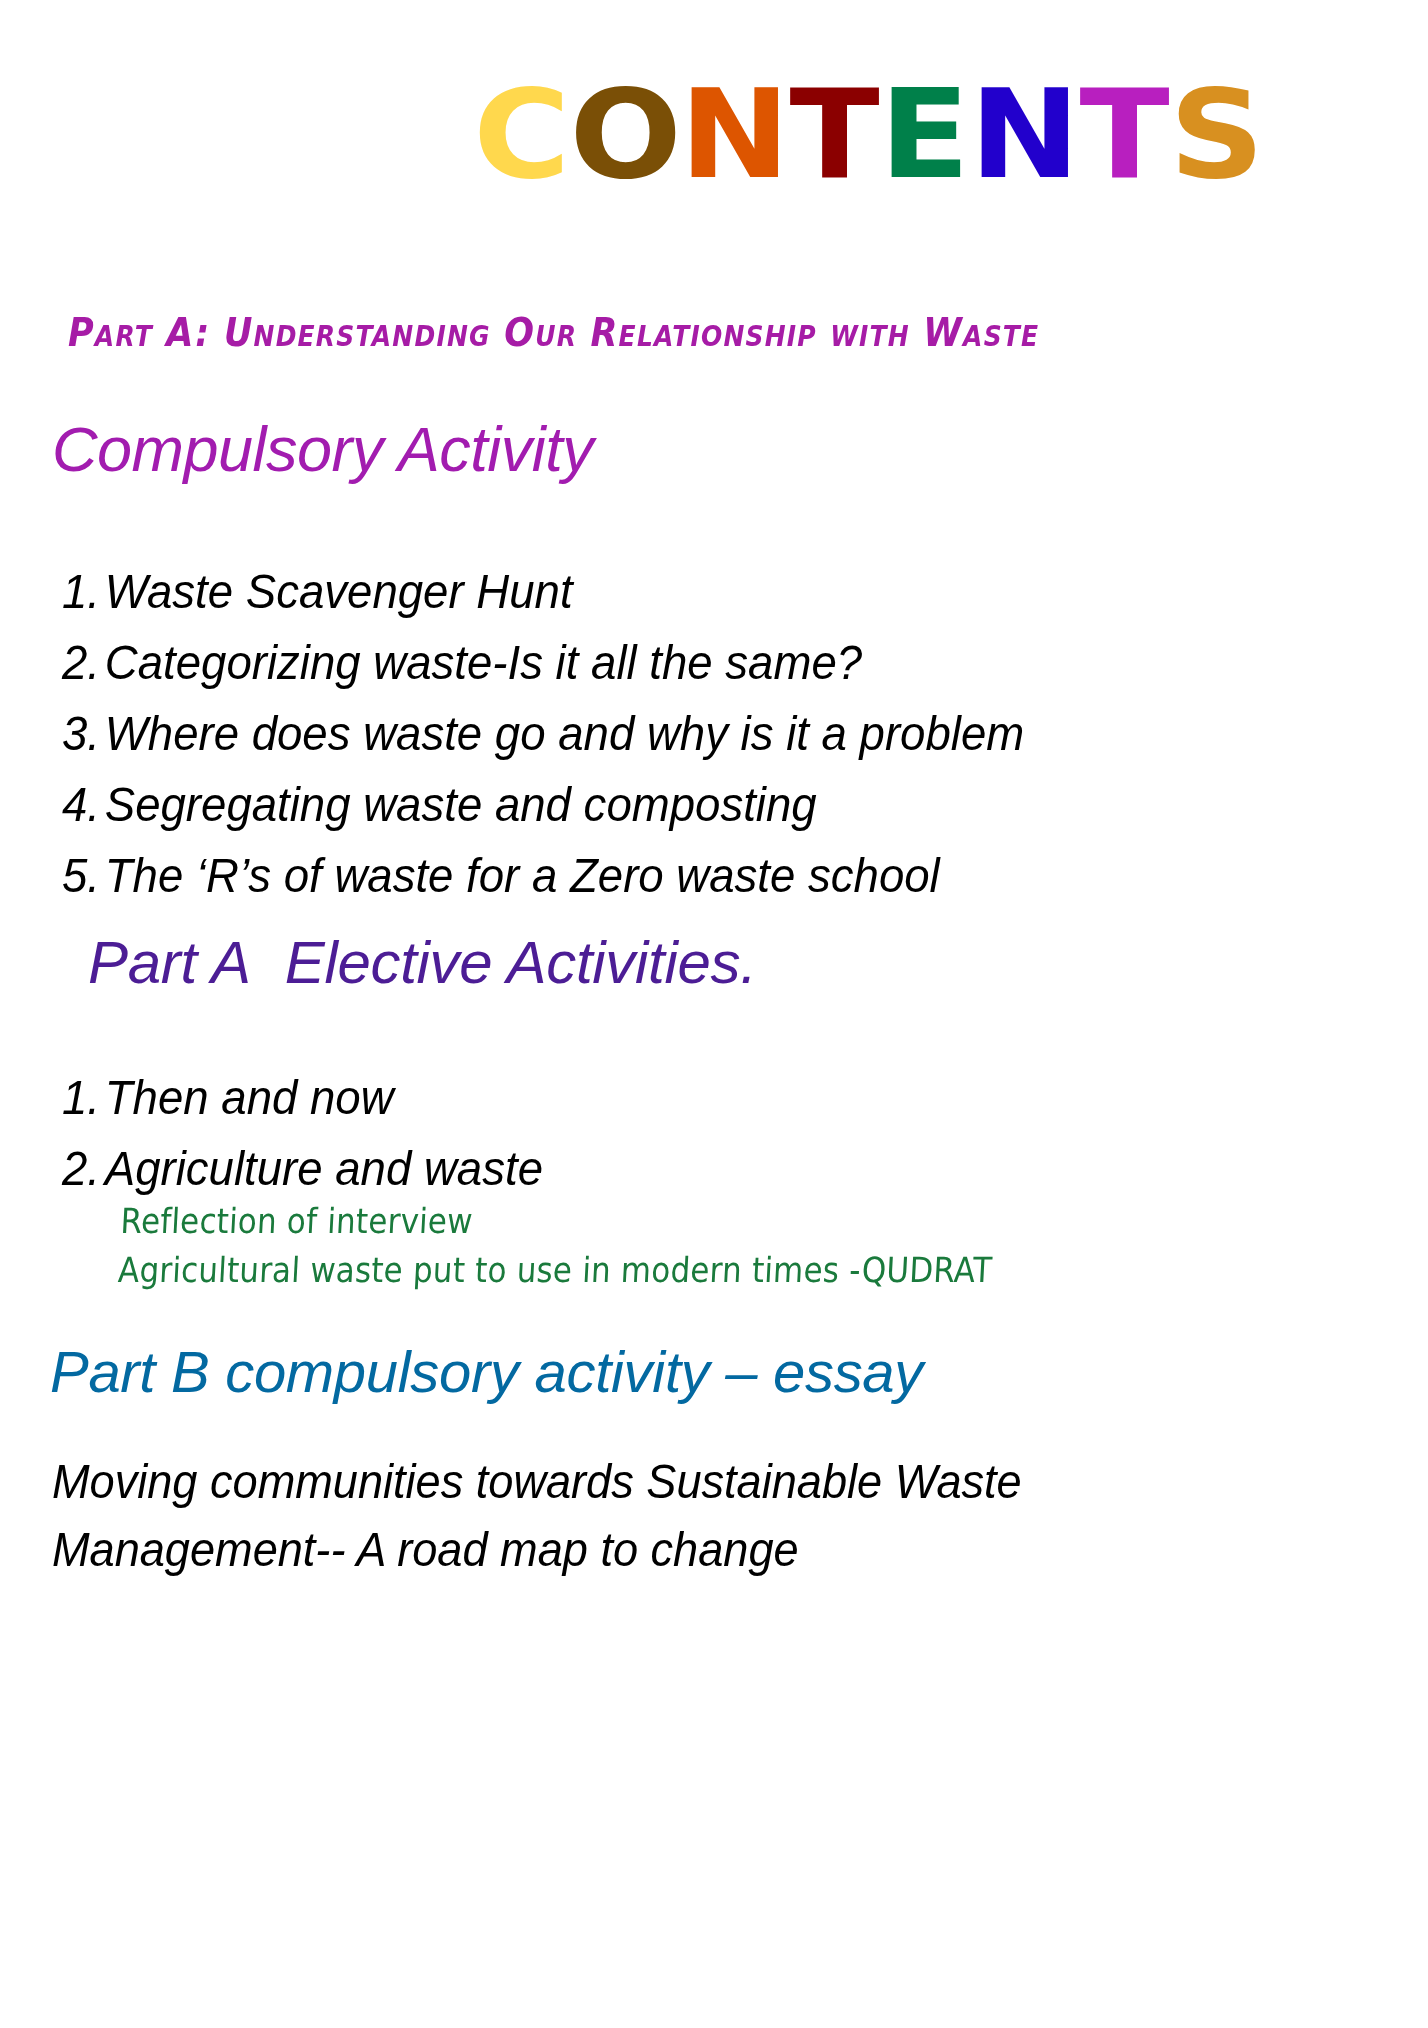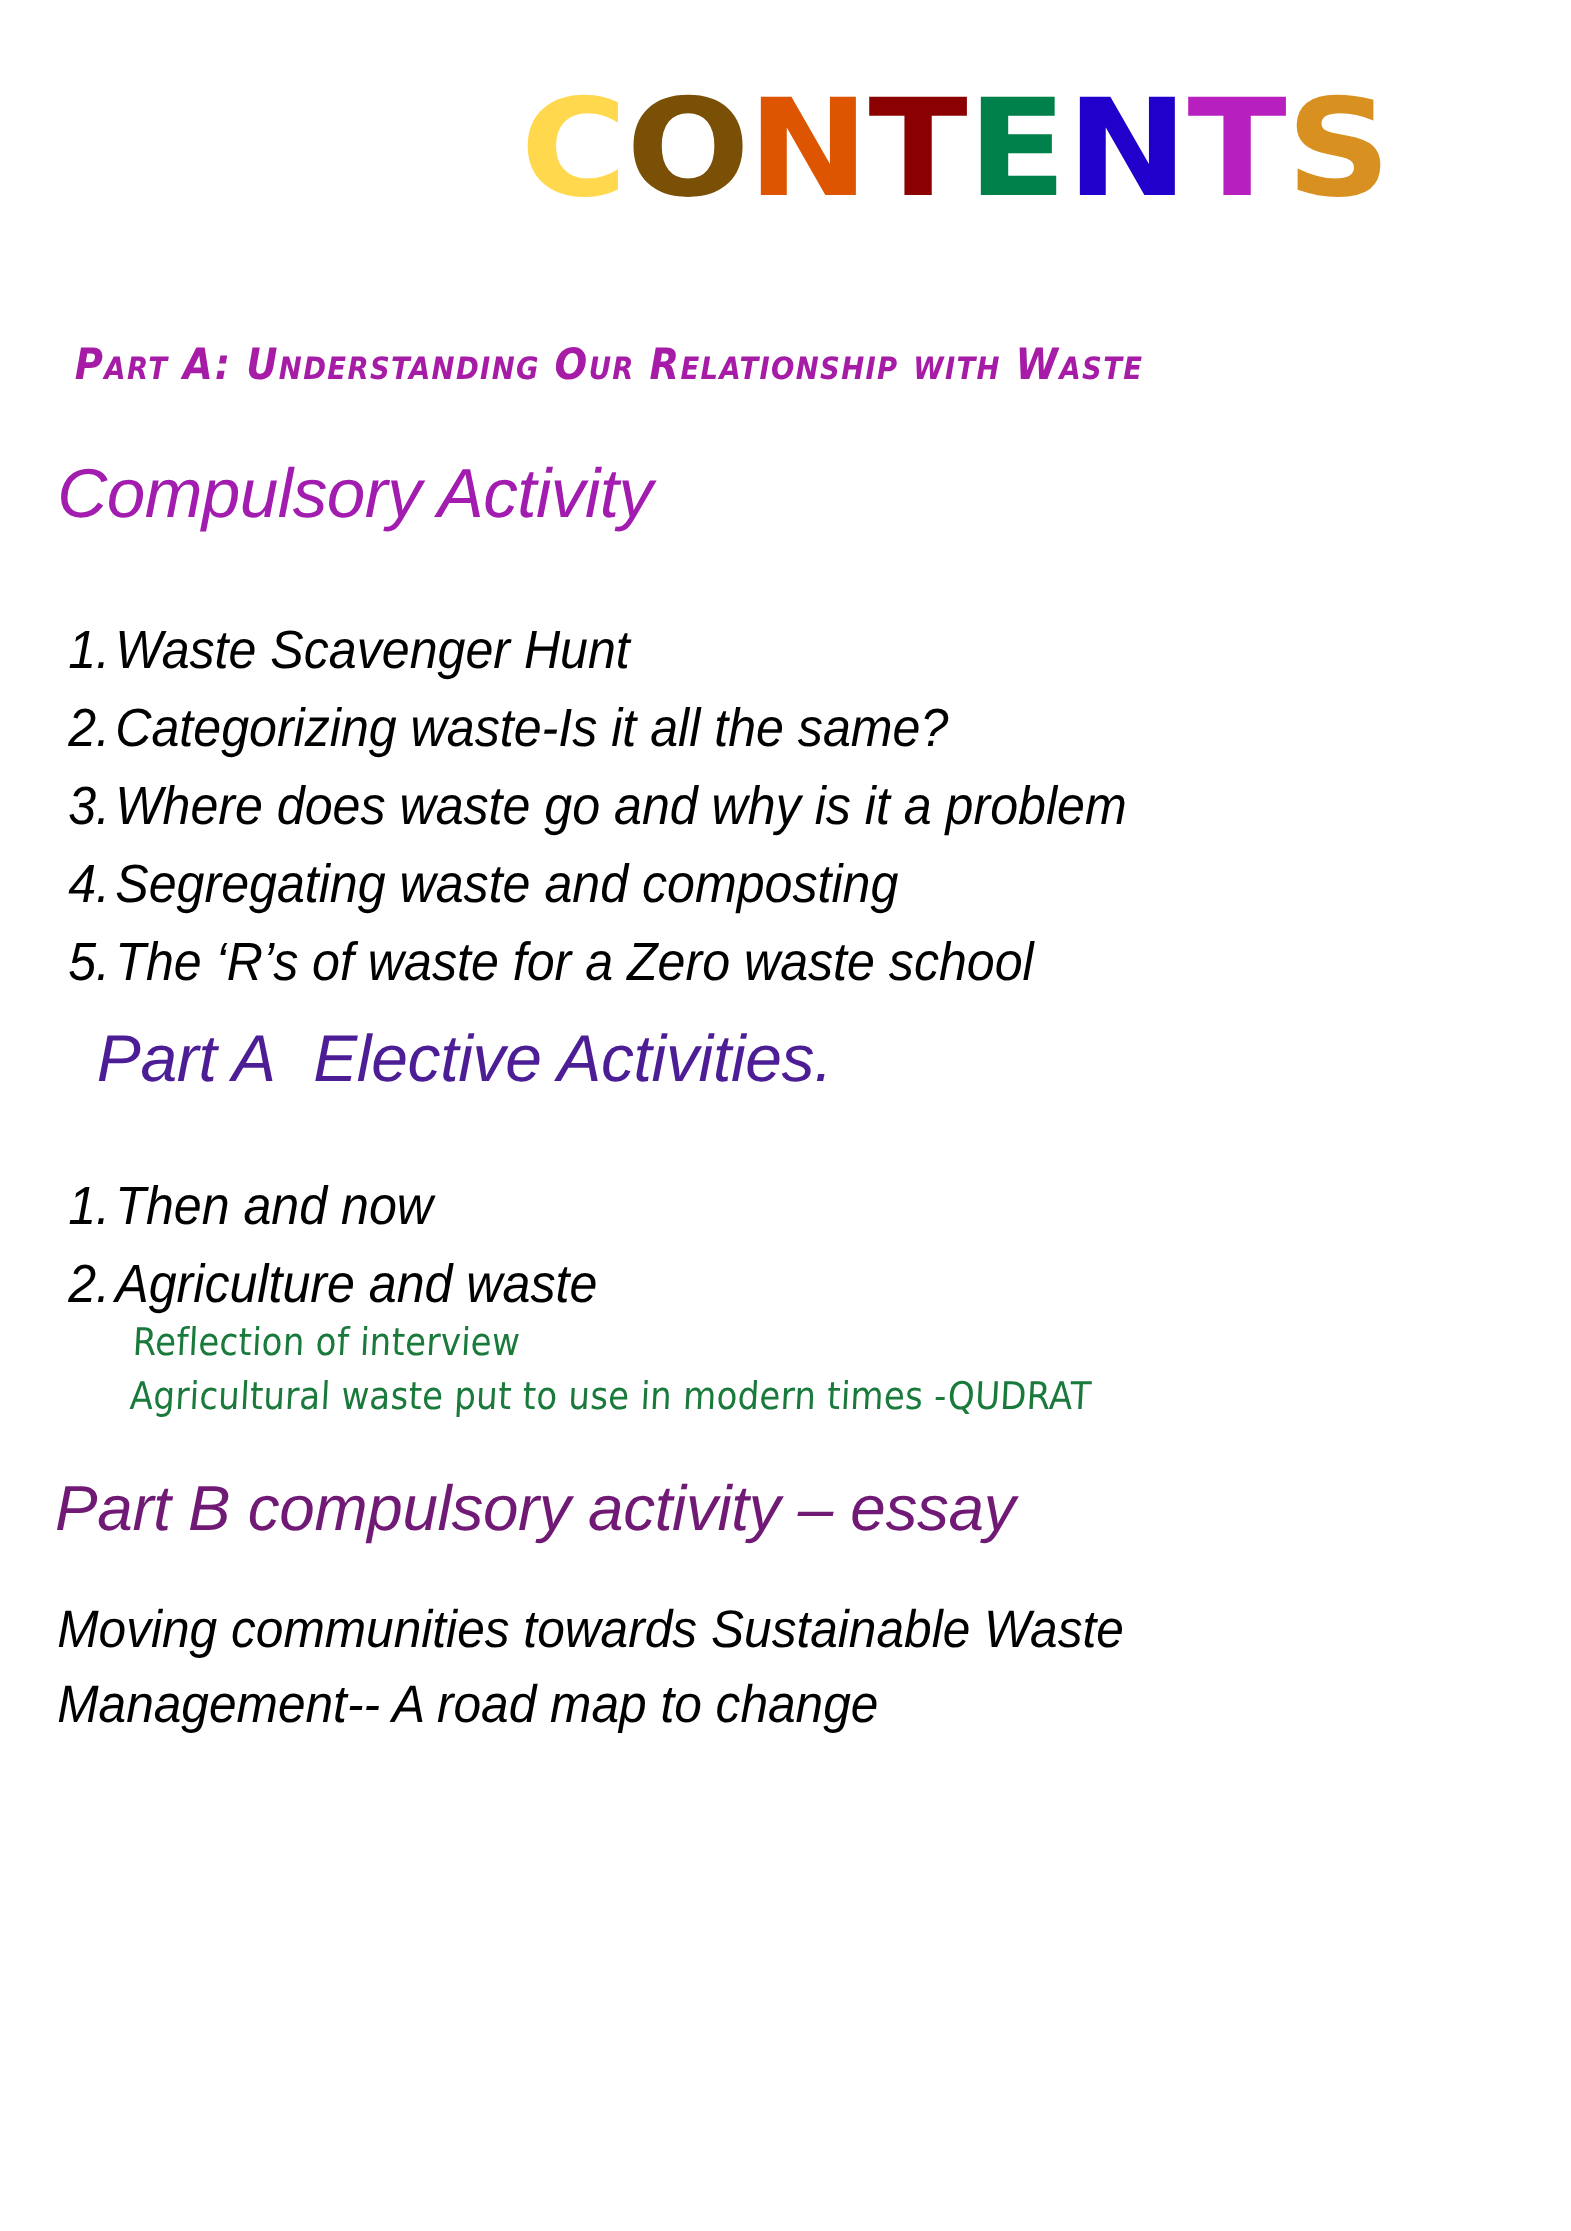--- a/index.html
+++ b/index.html
@@ -82,21 +82,21 @@
     font-weight: 400;
     font-size: 60px;
     letter-spacing: -0.3px;
     white-space: nowrap;
   }
   .h-elective .gap { display: inline-block; width: 34px; }
   .h-partb {
     position: absolute;
     top: 1338px;
     left: 50px;
-    color: #701a75;
+    color: #0369a1;
     font-family: "Liberation Sans", sans-serif;
     font-style: italic;
     font-weight: 400;
     font-size: 58px;
     letter-spacing: -0.3px;
     white-space: nowrap;
   }
 
   
   .list {

